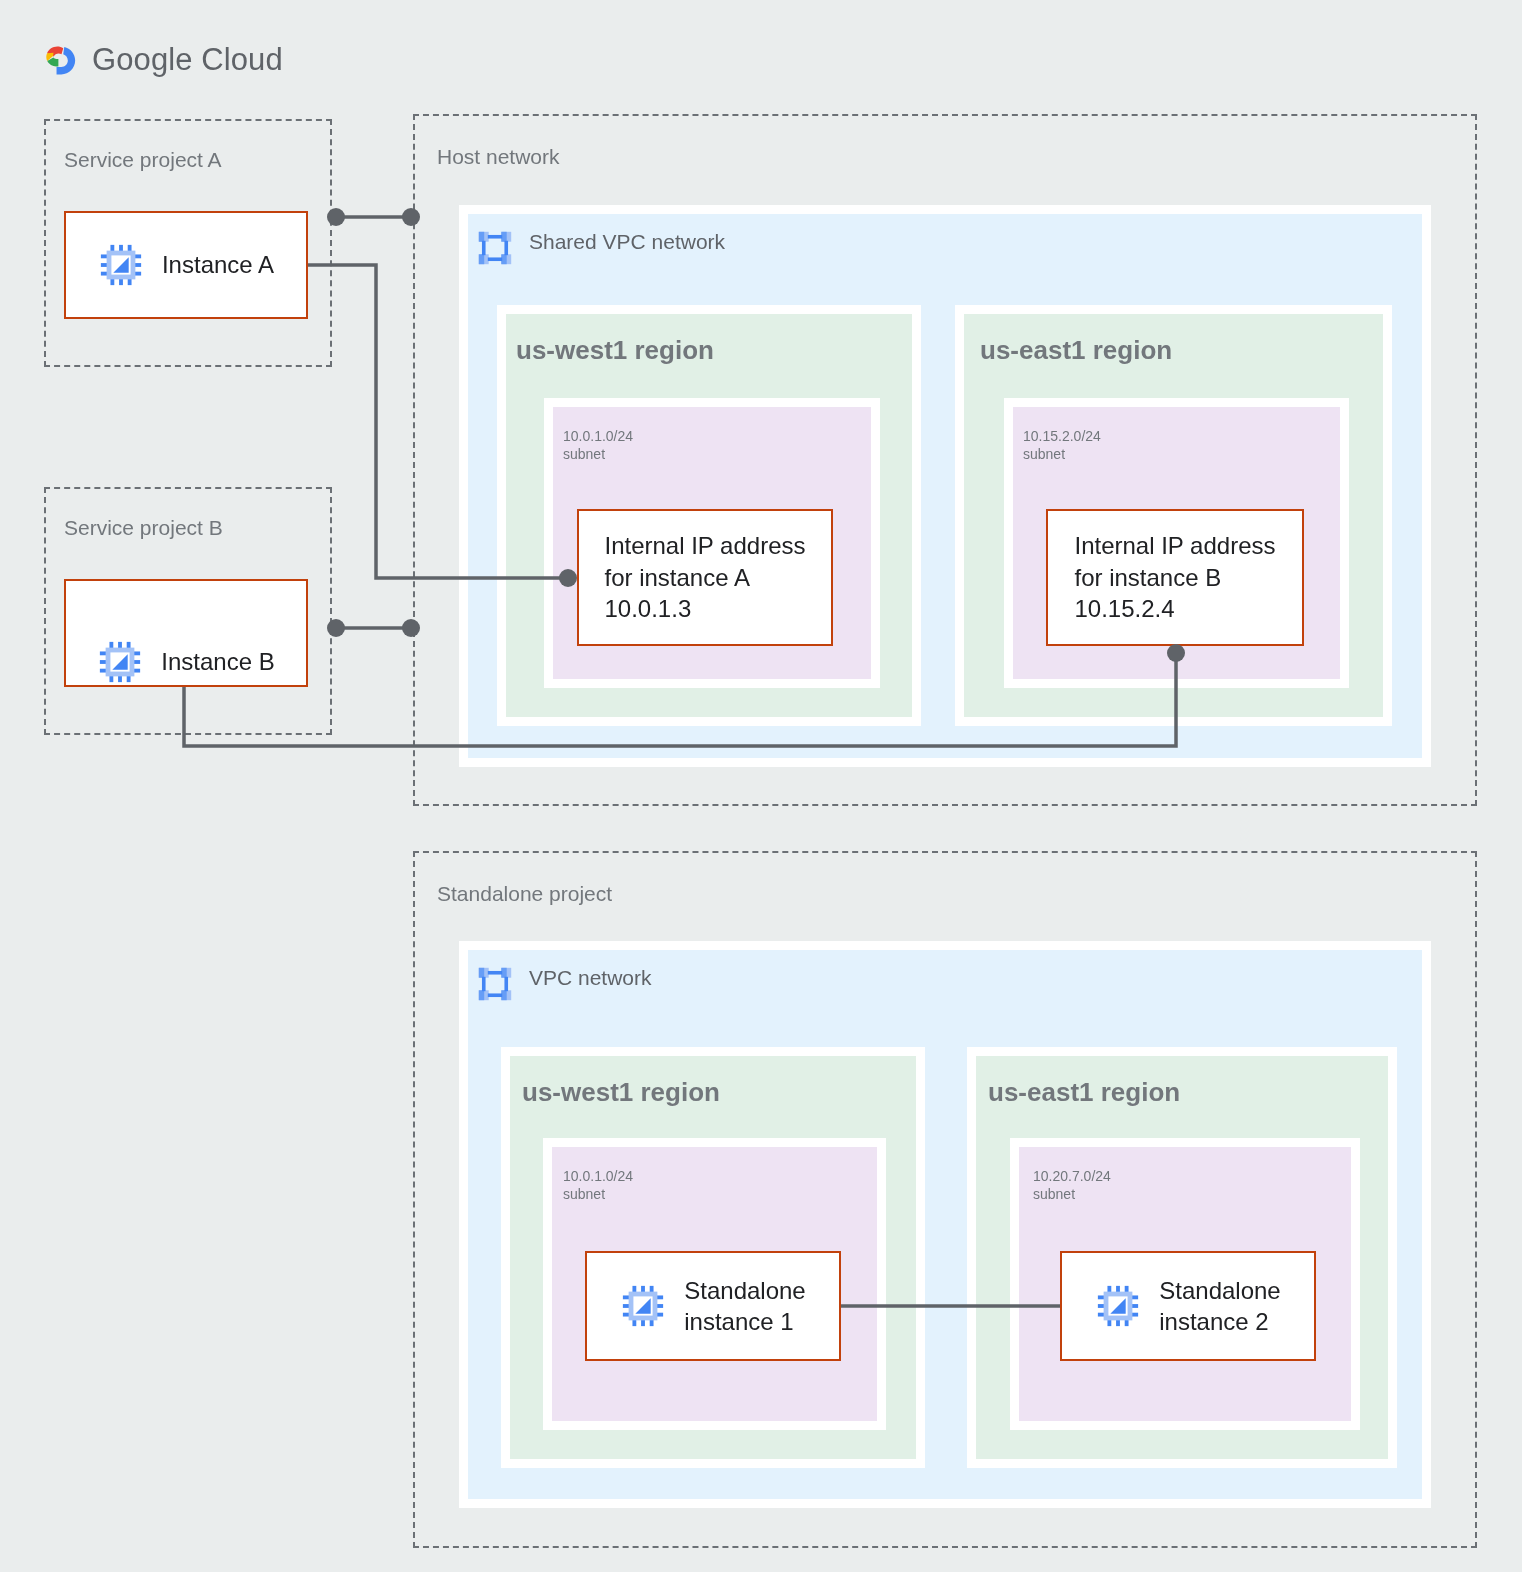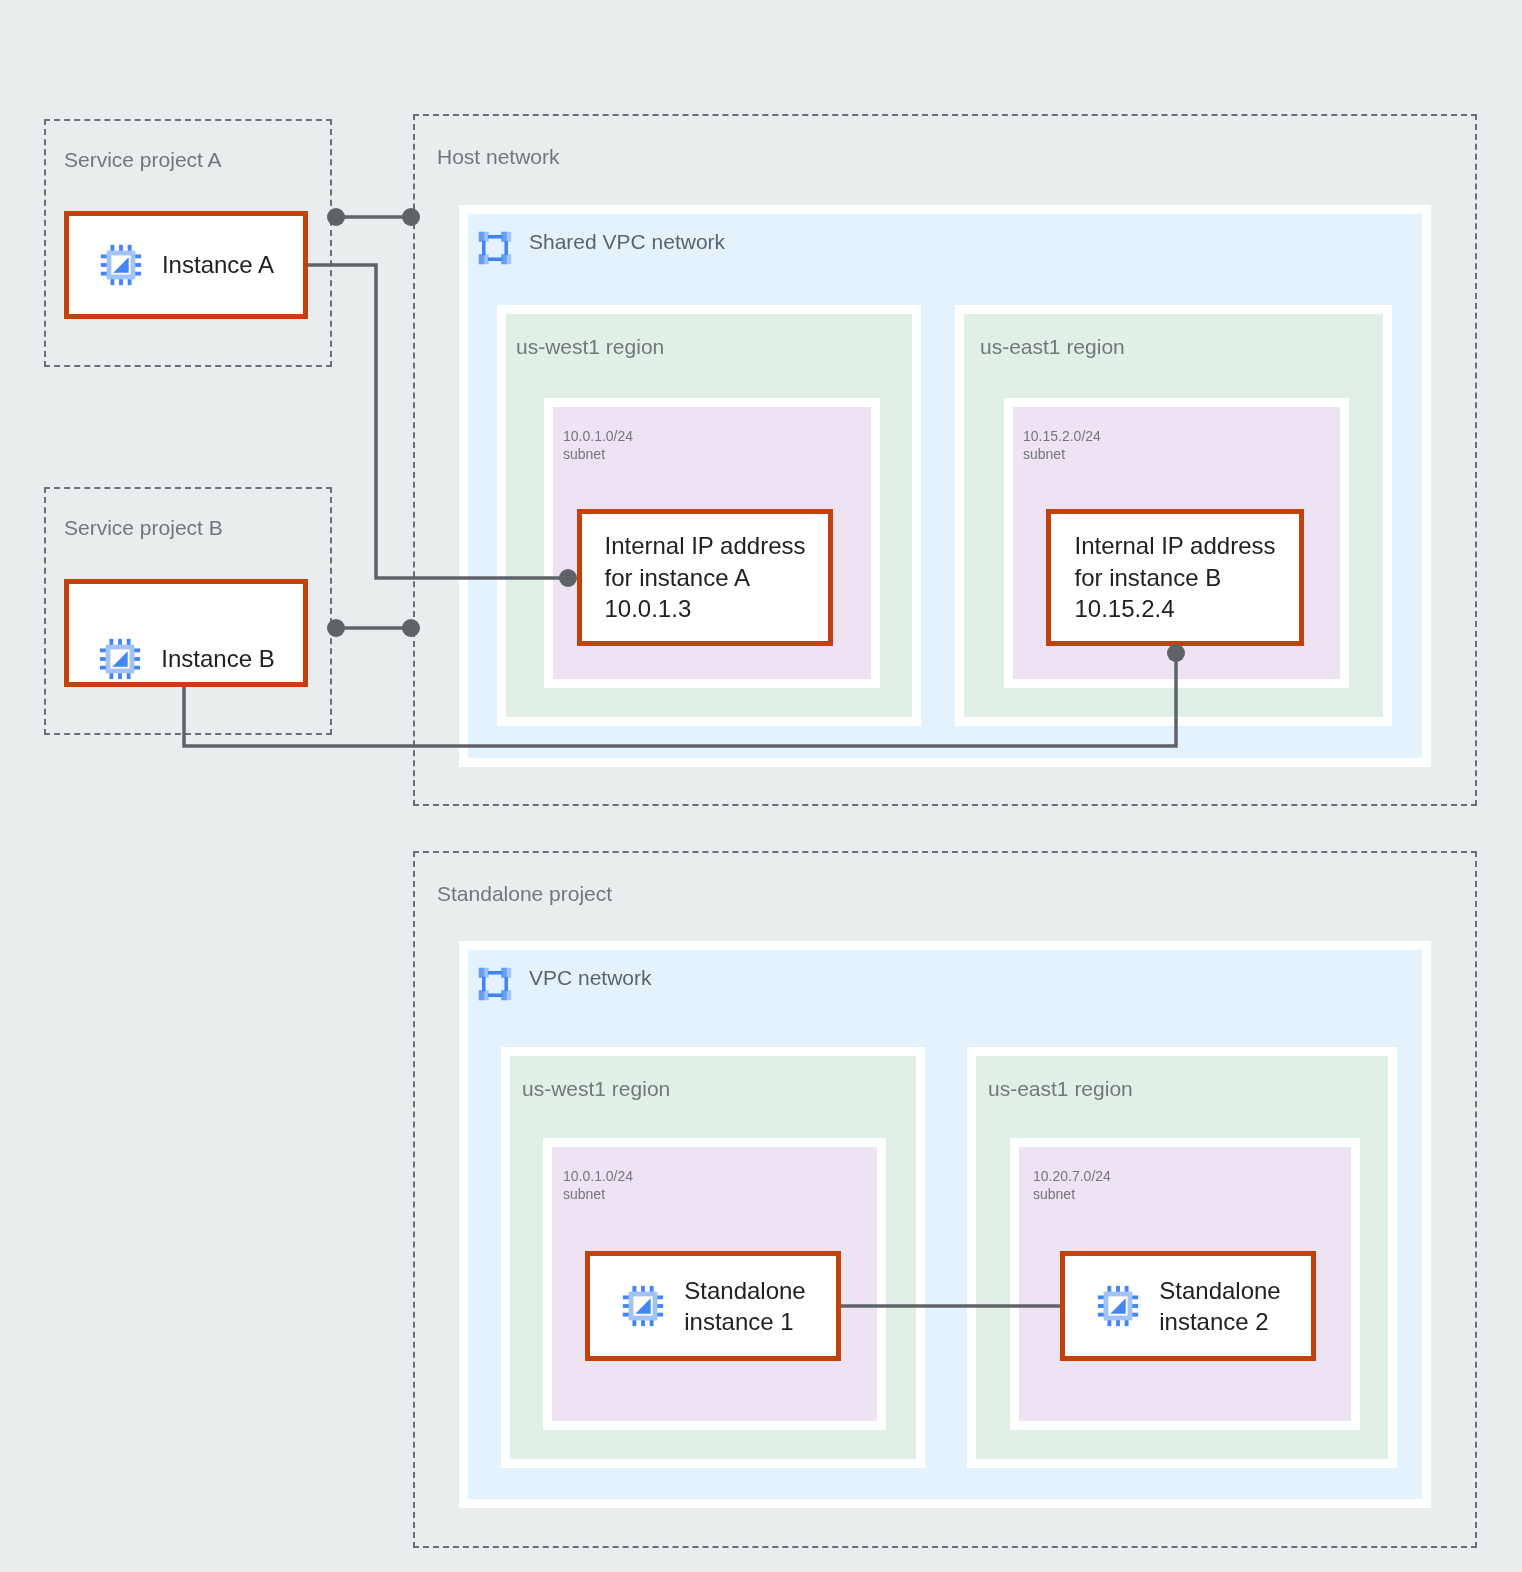--- a/index.html
+++ b/index.html
@@ -46,58 +46,70 @@
   .vpc-title{font-size:21px;color:#5f6368;white-space:nowrap;}
 
   
   .region{
     position:absolute;
     background:#e1f0e6;
     border:9px solid #ffffff;
     box-sizing:border-box;
   }
   .region-label{
-    position:absolute;font-size:21px;color:#72777c;white-space:nowrap;
+    position:absolute;font-size:26px;color:#72777c;white-space:nowrap;font-weight:bold;
   }
 
   
   .subnet{
     position:absolute;
     background:#eee3f3;
     border:9px solid #ffffff;
     box-sizing:border-box;
   }
   .subnet-label{
     position:absolute;font-size:14px;color:#72777c;line-height:1.28;white-space:pre-line;
   }
 
   
   .card{
     position:absolute;
     background:#ffffff;
-    border:5px solid #c2410c;
+    border:2px solid #c2410c;
     box-sizing:border-box;
     display:flex;align-items:center;justify-content:center;
   }
   .card-center{
     font-size:24px;color:#202124;line-height:1.33;white-space:pre-line;
   }
   .card-row{display:flex;align-items:center;gap:18px;}
   .card-row .lbl{font-size:24px;color:#202124;line-height:1.3;white-space:pre-line;}
   .chip-ico{width:46px;height:46px;flex:0 0 auto;}
   .vpc-ico{width:36px;height:36px;flex:0 0 auto;}
 
   
   #wires{position:absolute;left:0;top:0;width:1522px;height:1572px;pointer-events:none;}
 </style>
 </head>
 <body>
 
 <div id="stage">
 
+  <div class="logo-wrap">
+    <svg class="logo-mark" viewBox="0 0 48 48">
+      <path d="M25.4 9.4c-5.0 0-9.3 3.0-11.2 7.3l7.4 3.4c0.9-2.0 2.9-3.3 5.2-3.3 1.2 0 2.3 0.4 3.2 1.0l1.9-6.5C30.1 10.1 27.9 9.4 25.4 9.4z" fill="#EA4335"></path>
+      <path d="M14.2 16.7c-0.5 1.2-0.8 2.5-0.8 3.9 0 1.6 0.4 3.2 1.1 4.5l6.6-5.7c-0.1-0.4-0.1-0.8-0.1-1.2 0-0.7 0.1-1.4 0.4-2.1L14.2 16.7z" fill="#FBBC04"></path>
+      <path d="M14.5 25.1c1.9 3.5 5.6 5.9 9.9 5.9h2.2v-8.2h-2.2c-1.3 0-2.5-0.5-3.3-1.4L14.5 25.1z" fill="#34A853"></path>
+      <path d="M31.9 17.8c2.9 0.9 5.0 3.6 5.0 6.8 0 3.9-3.2 7.1-7.1 7.1h-5.2v8.0h5.2c8.3 0 15.1-6.8 15.1-15.1 0-7.2-5.1-13.3-11.9-14.7L31.9 17.8z" fill="#4285F4"></path>
+    </svg>
+    <div class="logo-text">
+      <span class="g">Google</span>
+      <span>Cloud</span>
+    </div>
+  </div>
 
   <div class="proj" style="left:44px;top:119px;width:288px;height:248px;"></div>
   <div class="proj-label" style="left:64px;top:148px;">Service project A</div>
 
   <div class="card" style="left:64px;top:211px;width:244px;height:108px;">
     <div class="card-row">
       <svg class="chip-ico" viewBox="0 0 48 48">
         <g fill="#4285f4">
           <rect x="13" y="3" width="4" height="7"></rect>
             <rect x="22" y="3" width="4" height="7"></rect>

